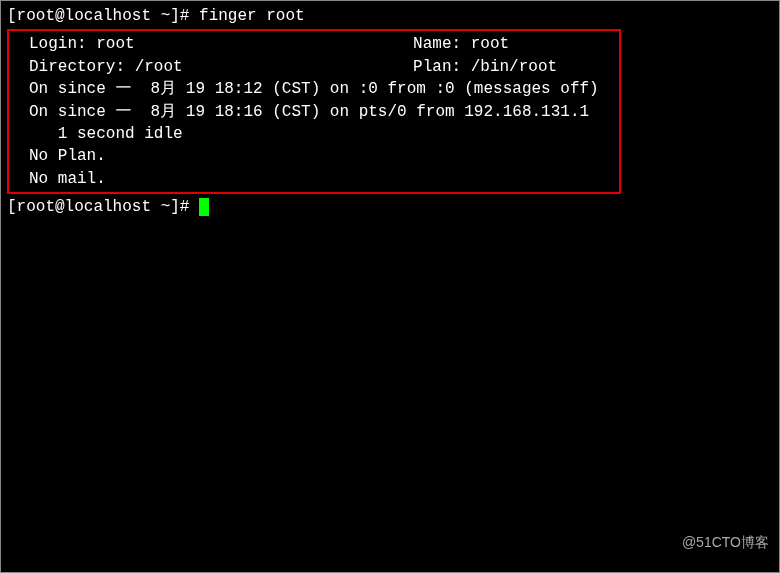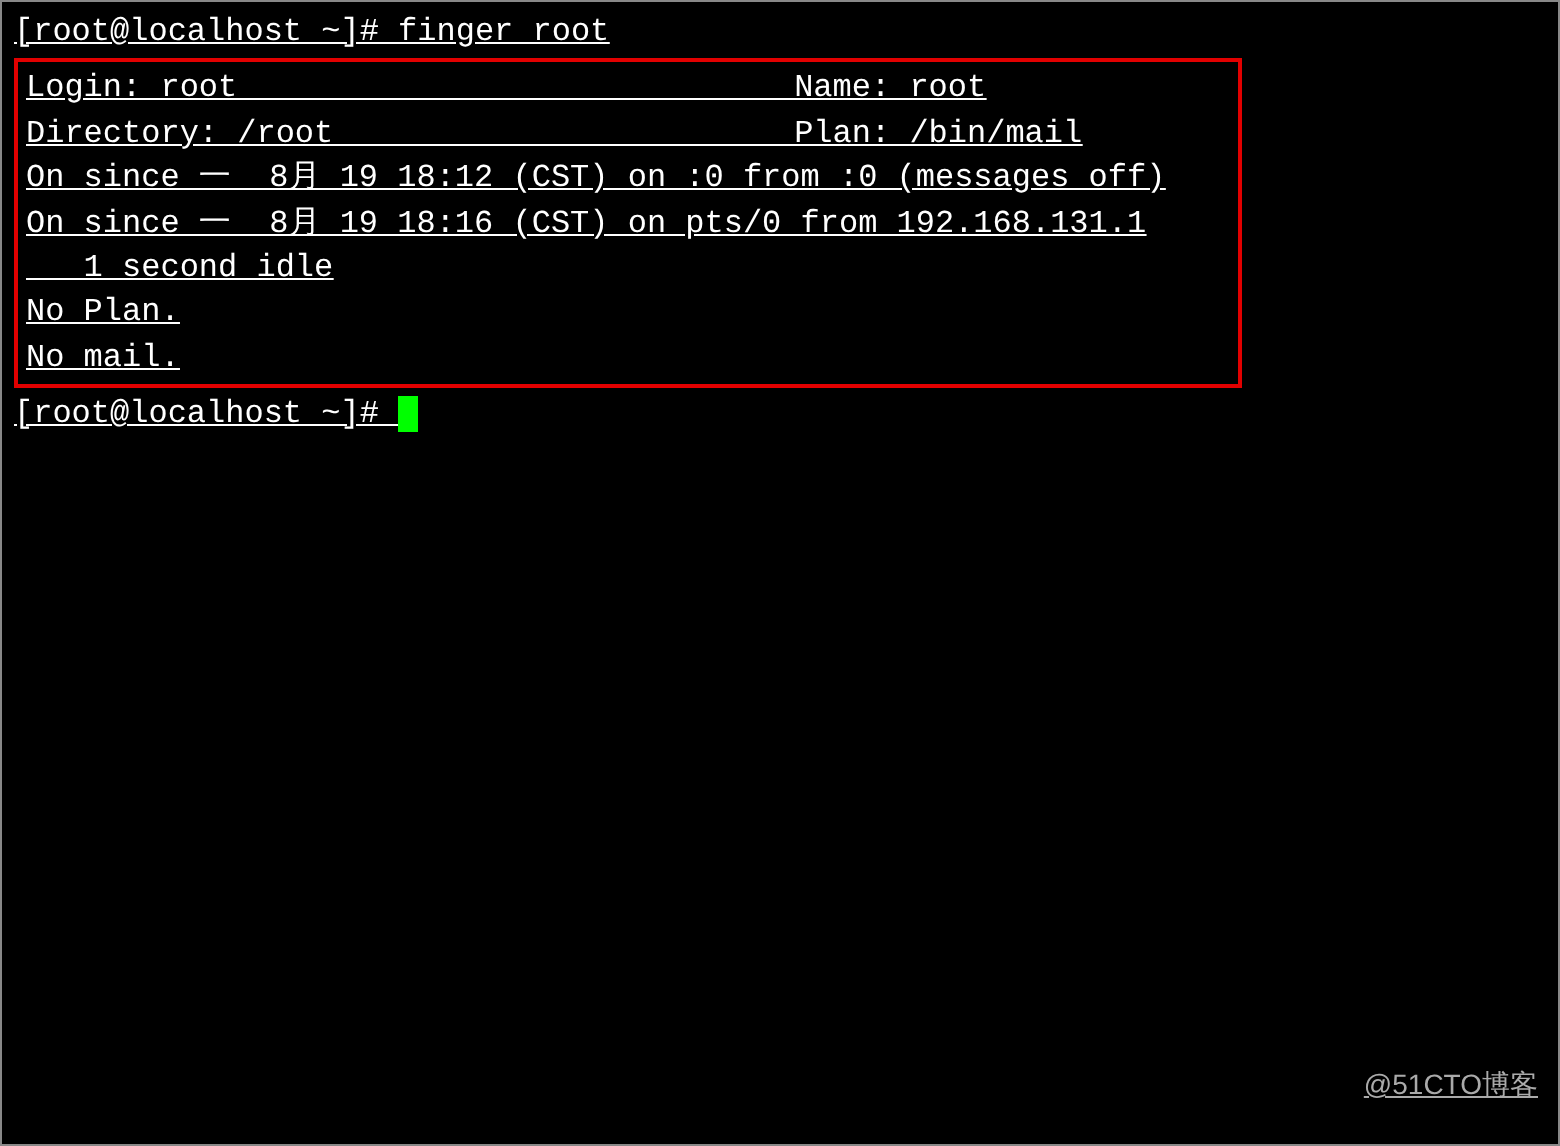--- a/index.html
+++ b/index.html
@@ -1,19 +1,18 @@
 <!DOCTYPE html>
 <html><head>
   <meta charset="utf-8">
   <style>
     * {
       margin: 0;
       padding: 0;
       box-sizing: border-box;
-      text-decoration: underline;
     }
     body {
       background: #000;
       width: 780px;
       height: 573px;
       font-family: 'Courier New', monospace;
       font-size: 16px;
       color: #fff;
       position: relative;
       border: 1px solid #888;
@@ -21,21 +20,21 @@
     }
     .terminal {
       padding: 4px 6px;
       line-height: 1.4;
     }
     .line {
       white-space: pre;
     }
     .highlighted-box {
       border: 2px solid #e20000;
-      padding: 2px 2px;
+      padding: 2px 18px;
       margin: 2px 0;
       width: 614px;
     }
     .highlighted-box .line {
       padding-left: 2px;
     }
     .cursor {
       display: inline-block;
       width: 10px;
       height: 18px;
@@ -52,21 +51,21 @@
     }
   </style>
 </head>
 <body>
 
 <div class="terminal">
   <div class="line"><span>[root@localhost ~]# </span><span>finger root</span></div>
 
   <div class="highlighted-box">
     <div class="line"><span>Login: </span><span>root</span><span>                             </span><span>Name: </span><span>root</span></div>
-    <div class="line"><span>Directory: </span><span>/root</span><span>                        </span><span>Plan: </span><span>/bin/mail</span></div>
+    <div class="line"><span>Directory: </span><span>/root</span><span>                        </span><span>Plan: </span><span>/bin/root</span></div>
     <div class="line">On since 一  8月 19 18:12 (CST) on :0 from :0 (messages off)</div>
     <div class="line">On since 一  8月 19 18:16 (CST) on pts/0 from 192.168.131.1</div>
     <div class="line">   1 second idle</div>
     <div class="line">No Plan.</div>
     <div class="line">No mail.</div>
   </div>
 
   <div class="line"><span>[root@localhost ~]# </span><span class="cursor"></span></div>
 </div>
 

